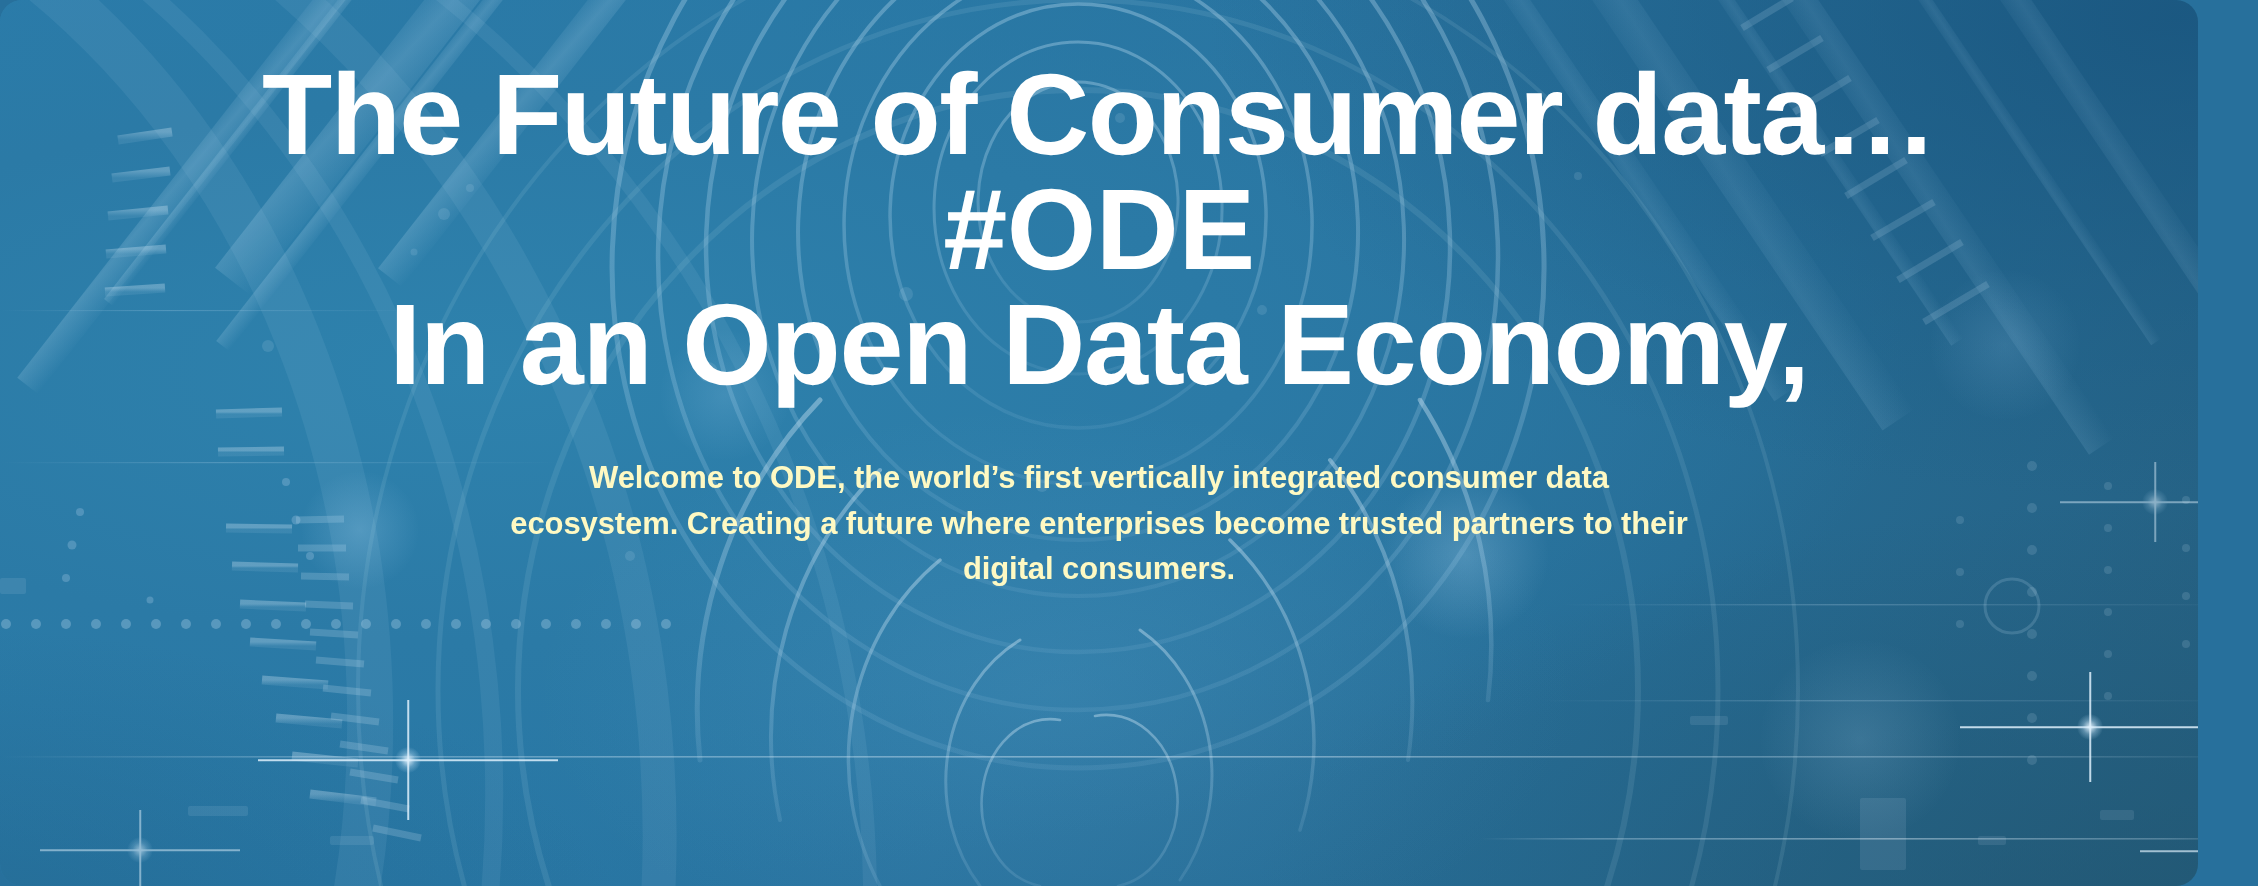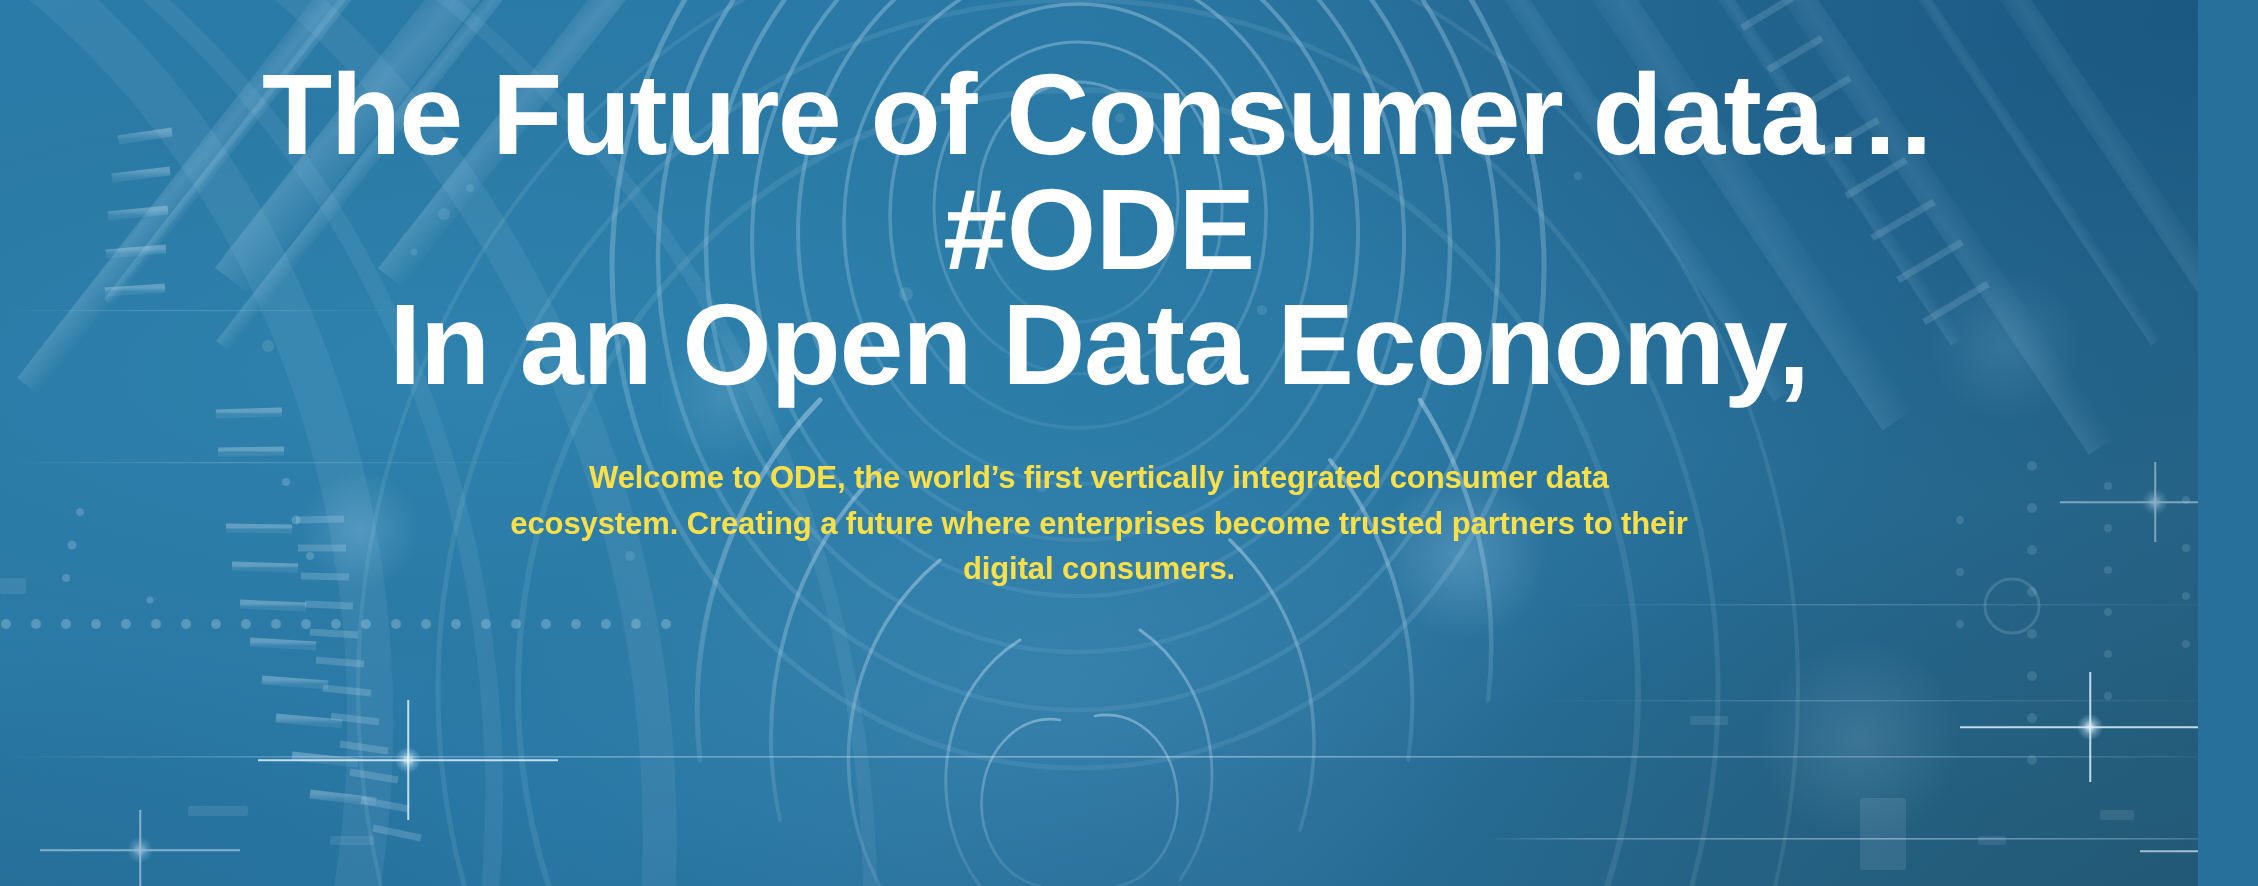--- a/index.html
+++ b/index.html
@@ -8,20 +8,21 @@
     overflow:hidden;
     background:#27709c;
     font-family:"Liberation Sans", sans-serif;
   }
 
   #hero {
     position:relative;
     width:2198px; height:886px;
     overflow:hidden;
     background:#2a7aa6;
+    border-radius:22px;
   }
 
   
   .bg-layer { position:absolute; inset:0; pointer-events:none; }
 
   #bg-base {
     background:
       radial-gradient(ellipse 90% 80% at 22% 42%, #2e82ad 0%, #2b7aa6 38%, rgba(40,116,156,0) 72%),
       linear-gradient(118deg, #2a7cab 0%, #2878a6 30%, #29739f 52%, #266b93 74%, #255f80 100%);
   }
@@ -88,21 +89,21 @@
     width:2130px;
     text-rendering:geometricPrecision;
   }
   #headline .hl { display:block; white-space:nowrap; }
   #headline .hl-2 { letter-spacing:-1.2px; }
   #headline .hl-3 { letter-spacing:-0.4px; }
 
   #subcopy {
     margin-top:52px;
     width:1180px;
-    color:#fde047;
+    color:#fef9c3;
     font-size:31px;
     font-weight:bold;
     line-height:1.47;
     letter-spacing:-0.1px;
   }
 </style>
 </head>
 <body>
 
 <div id="hero">

